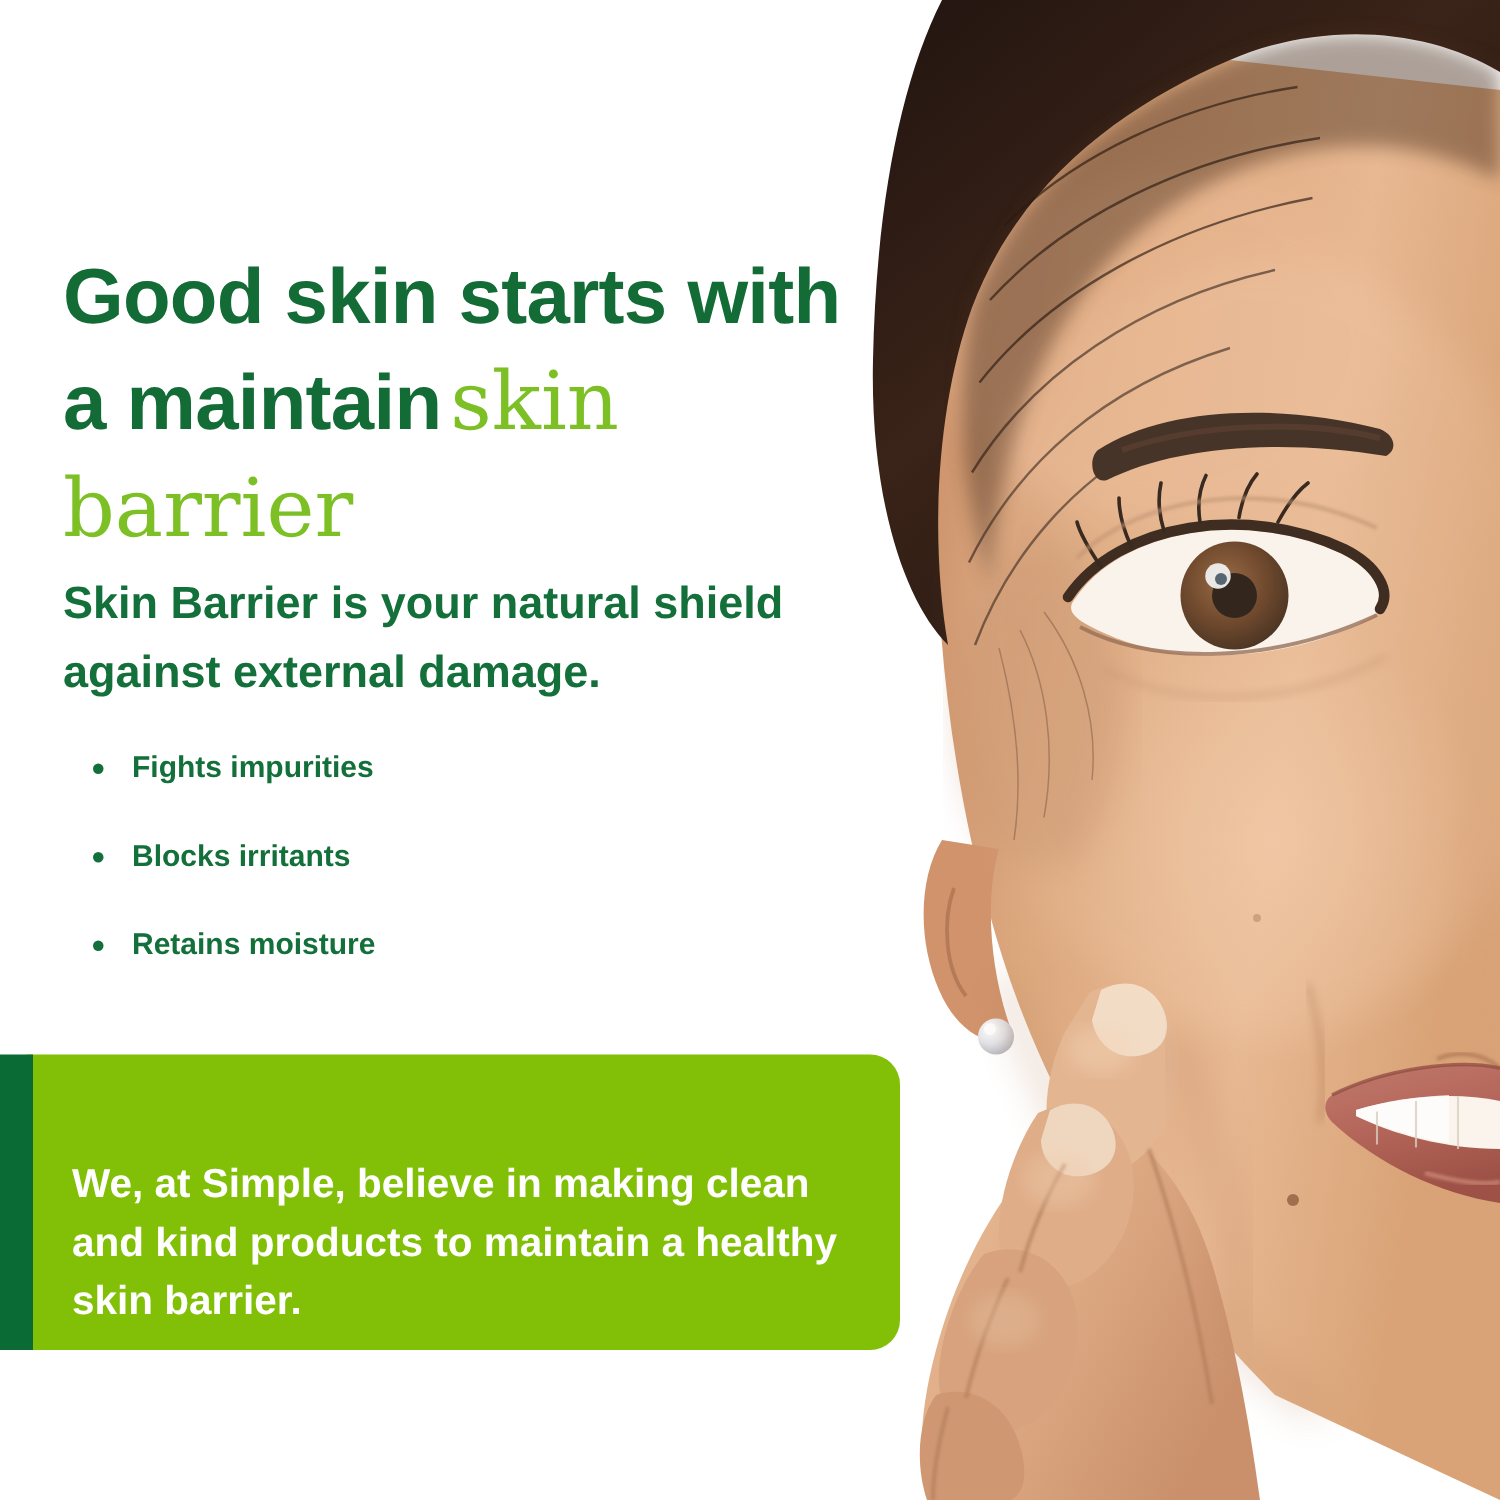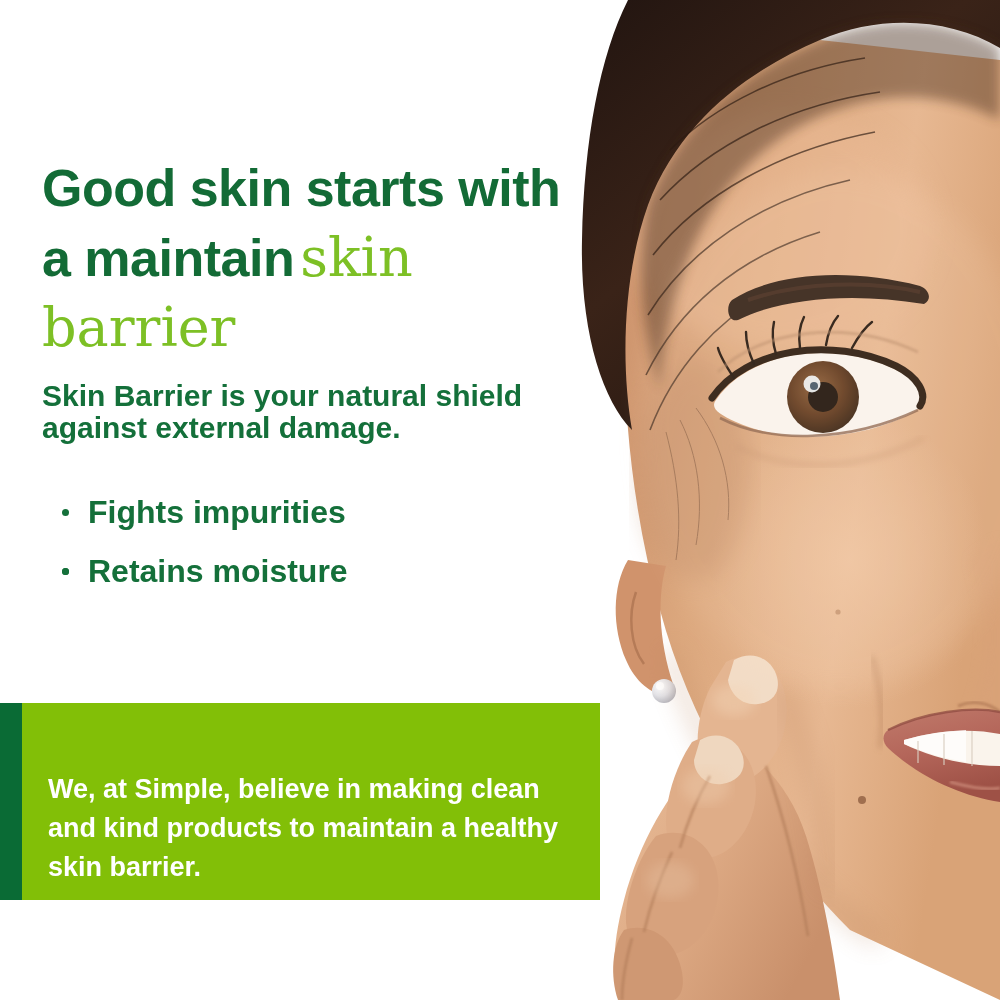--- a/index.html
+++ b/index.html
@@ -24,21 +24,21 @@
     width: 480px;
     height: 1000px;
     overflow: hidden;
   }
   .photo-svg { display: block; width: 480px; height: 1000px; }
 
   
   .headline {
     position: absolute;
     left: 42px;
-    top: 118px;
+    top: 128px;
     width: 580px;
     font-size: 52px;
     line-height: 70px;
     font-weight: 700;
     letter-spacing: -0.5px;
     color: #136B36;
   }
   .headline .script {
     font-family: "DejaVu Serif", serif;
     font-weight: 400;
@@ -47,38 +47,38 @@
     letter-spacing: 0px;
     padding-left: 6px;
   }
 
   .subhead {
     position: absolute;
     left: 42px;
     top: 350px;
     width: 560px;
     font-size: 30px;
-    line-height: 32px;
+    line-height: 46px;
     font-weight: 600;
     color: #14703A;
   }
 
   .bullets {
     position: absolute;
     left: 60px;
     top: 495px;
     width: 500px;
     list-style: none;
     margin: 0;
     padding: 0;
   }
   .bullets li {
     position: relative;
     padding-left: 28px;
-    font-size: 32px;
+    font-size: 20px;
     line-height: 34px;
     font-weight: 600;
     color: #14703A;
     margin-bottom: 25px;
   }
   .bullets li .dot {
     position: absolute;
     left: 2px;
     top: 14px;
     width: 7px;
@@ -88,20 +88,21 @@
   }
 
   
   .banner {
     position: absolute;
     left: 0;
     top: 703px;
     width: 600px;
     height: 197px;
     background: #82BF07;
+    border-radius: 20px;
   }
   .banner-edge {
     position: absolute;
     left: 0;
     top: 0;
     width: 22px;
     height: 197px;
     background: #0A6B35;
   }
   .banner-text {
@@ -329,20 +330,21 @@
 
   <p class="subhead">Skin Barrier is your natural shield against external damage.</p>
 
   <ul class="bullets">
     <li>
       <span class="dot"></span>
       <span>Fights impurities</span>
     </li>
     <li>
       <span class="dot"></span>
+      <span>Blocks irritants</span>
     </li>
     <li>
       <span class="dot"></span>
       <span>Retains moisture</span>
     </li>
   </ul>
 
   <div class="banner">
     <div class="banner-edge"></div>
     <p class="banner-text">We, at Simple, believe in making clean and kind products to maintain a healthy skin barrier.</p>

